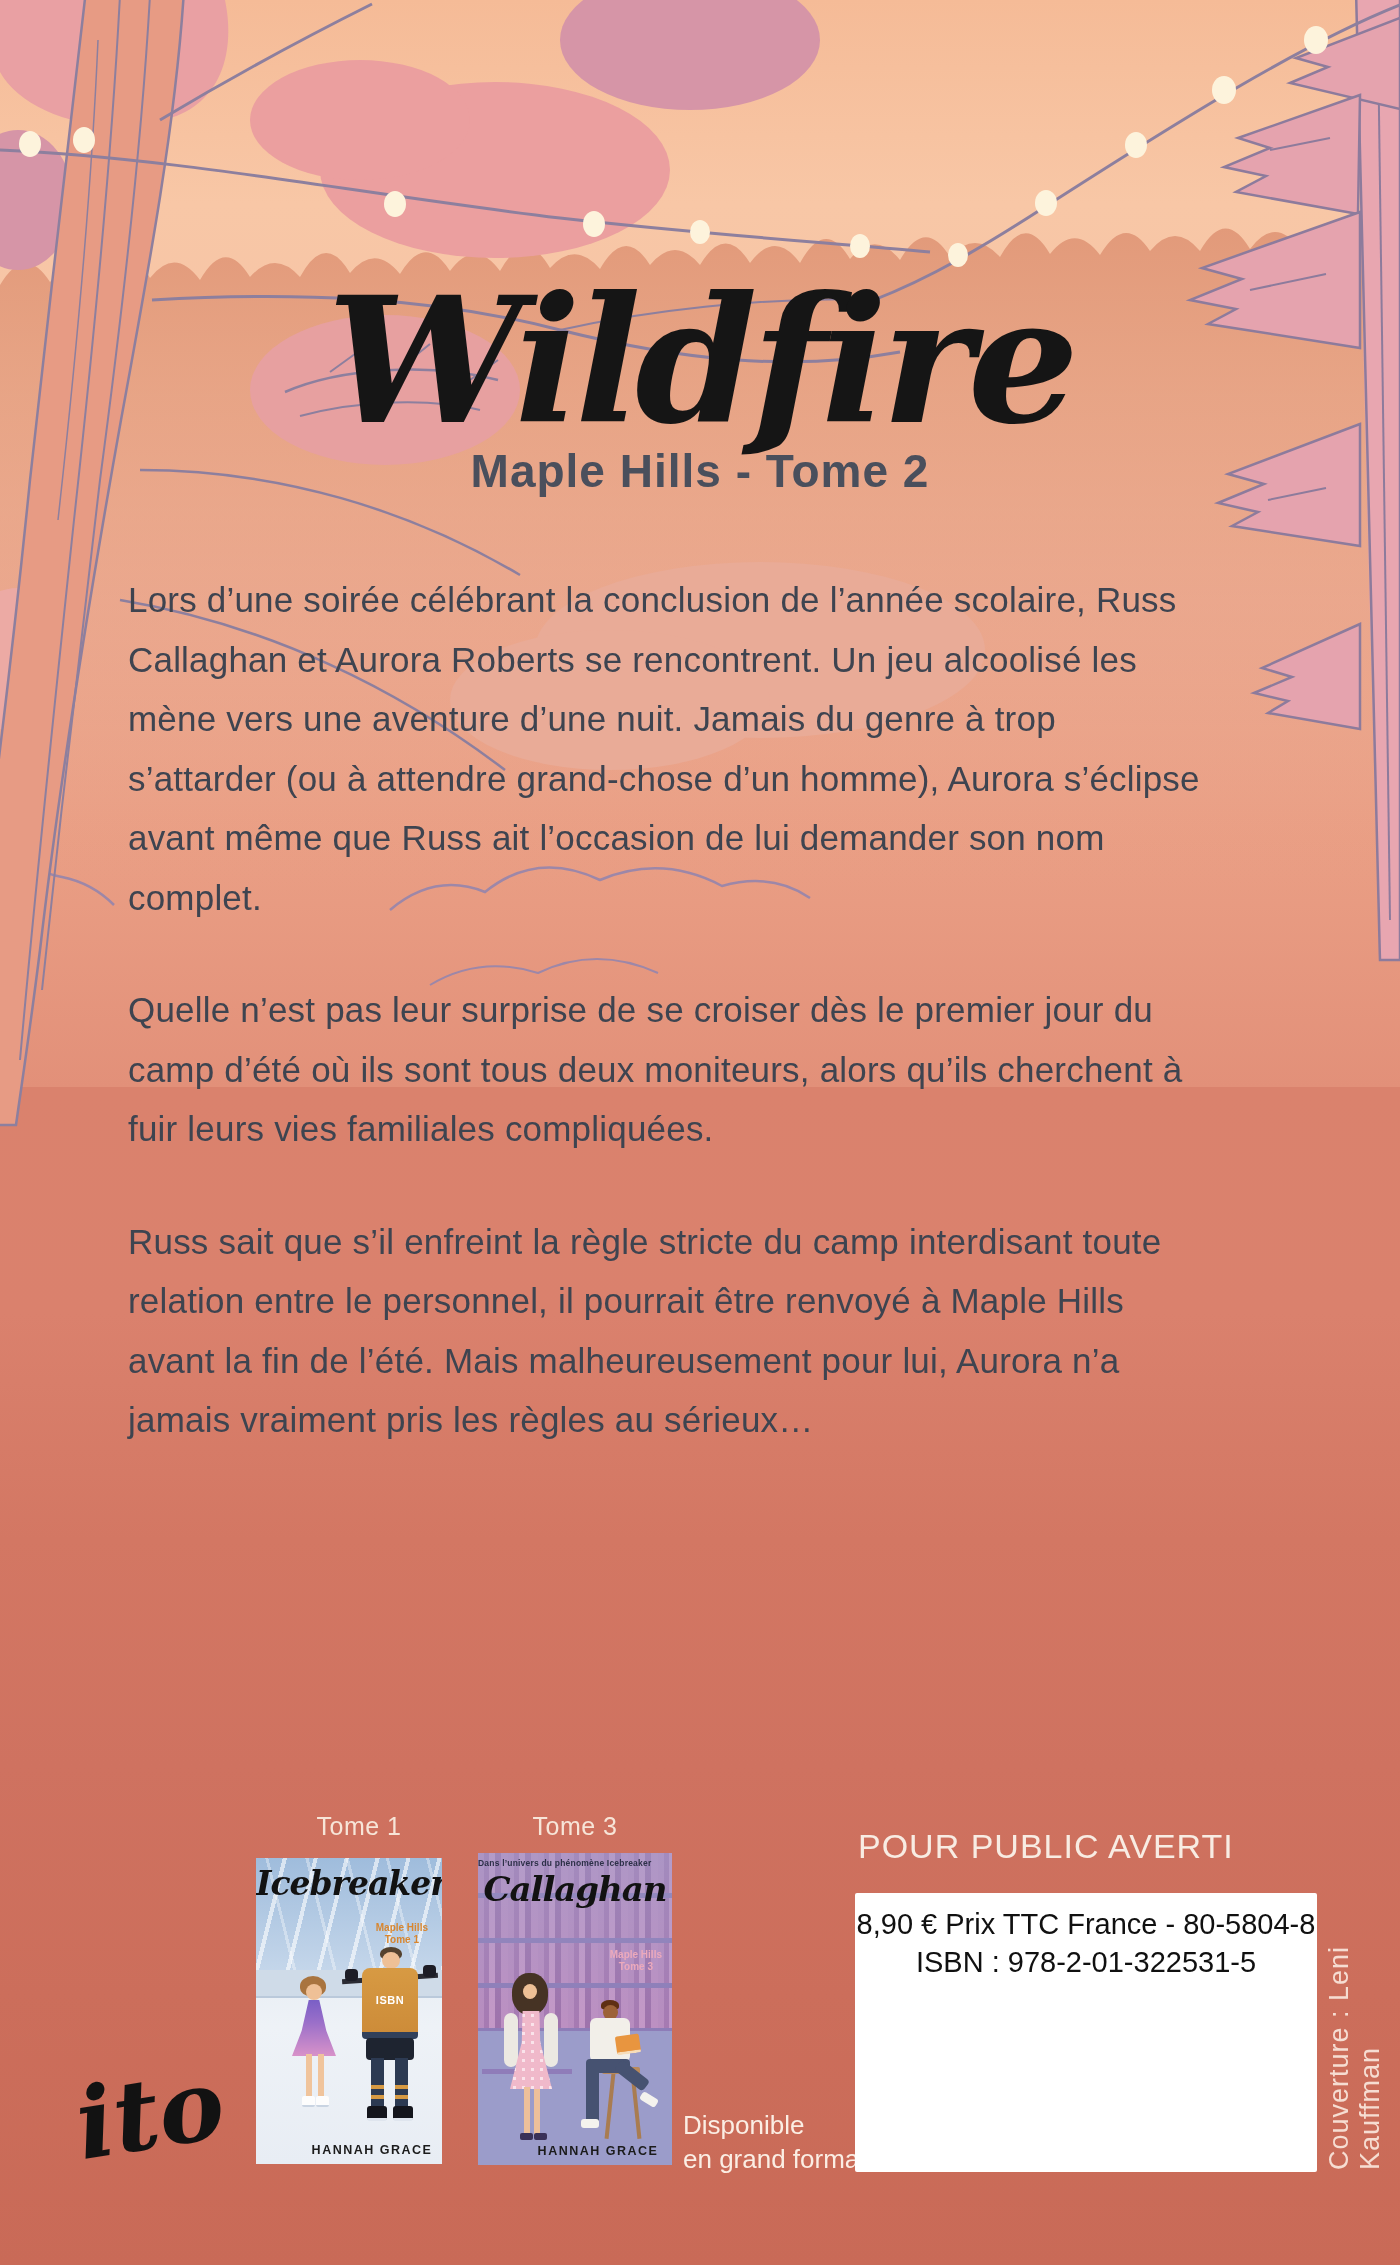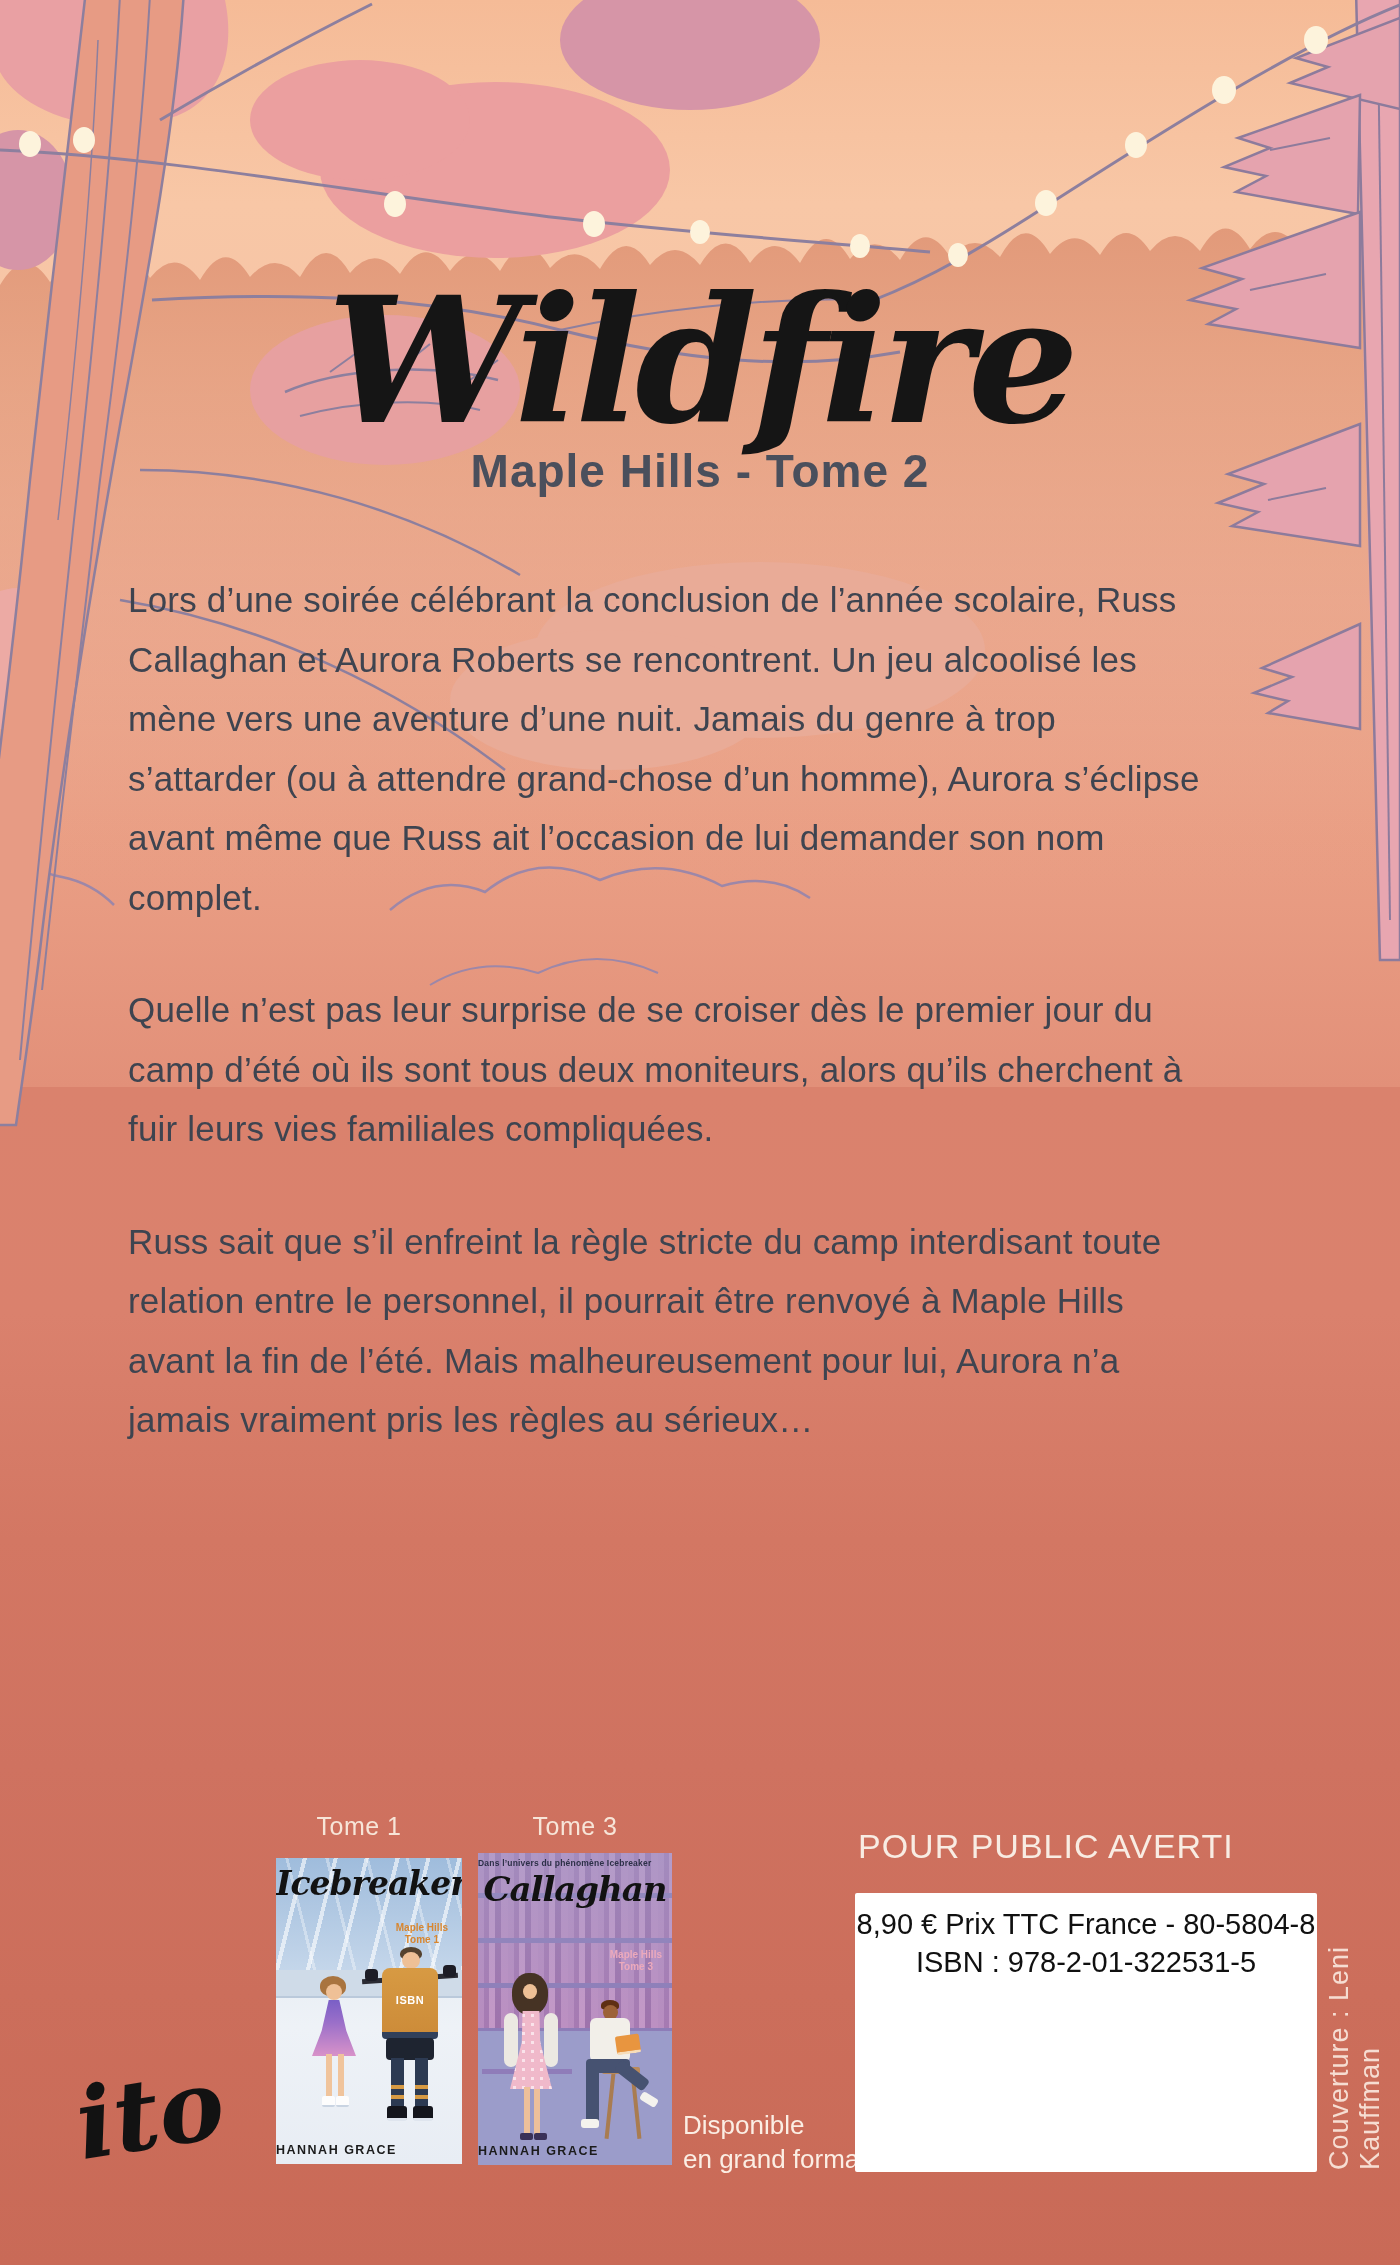--- a/index.html
+++ b/index.html
@@ -57,26 +57,26 @@
     font-size:27px; color:#f6ddd2; letter-spacing:1px;
   }
   
   .mini{position:absolute; overflow:hidden;}
   .mini .m-title{
     position:absolute; left:0; width:100%; text-align:center;
     font-family:"DejaVu Serif", serif; font-style:italic; font-weight:bold;
     color:#121212; letter-spacing:-1px;
   }
   .mini .m-author{
-    position:absolute; bottom:7px; left:0; width:100%; 
-    font-size:12.5px; font-weight:bold; letter-spacing:1.5px; color:#1b1b1b;
+    position:absolute; bottom:7px; left:0; width:100%; text-align:center;
+    font-size:12.5px; font-weight:bold; letter-spacing:1.5px; color:#1b1b1b;padding-left:23px;
   }
   .mini .m-series{position:absolute; text-align:center; font-weight:bold; font-size:10px; line-height:12px;}
   
-  .ib{left:276px; top:1858px; width:186px; height:306px;
+  .ib{left:256px; top:1858px; width:186px; height:306px;
       background:linear-gradient(180deg,#dde6ef 0%,#eef2f7 55%,#e8edf4 100%);}
   .ib-ceiling{position:absolute; top:0; left:0; width:100%; height:112px;
       background:
         repeating-linear-gradient(104deg, rgba(255,255,255,0) 0 26px, rgba(255,255,255,.6) 26px 30px),
         repeating-linear-gradient(76deg, rgba(255,255,255,0) 0 36px, rgba(255,255,255,.35) 36px 39px),
         linear-gradient(180deg,#9fbcdc,#c4d6ea);}
   .ib-boards{position:absolute; top:112px; left:0; width:100%; height:26px;
       background:#cfdbe8; border-bottom:2px solid #bac9db;}
   .ib .m-title{top:6px; font-size:33px;}
   .ib .m-series{top:64px; right:14px; color:#d8862f;}

